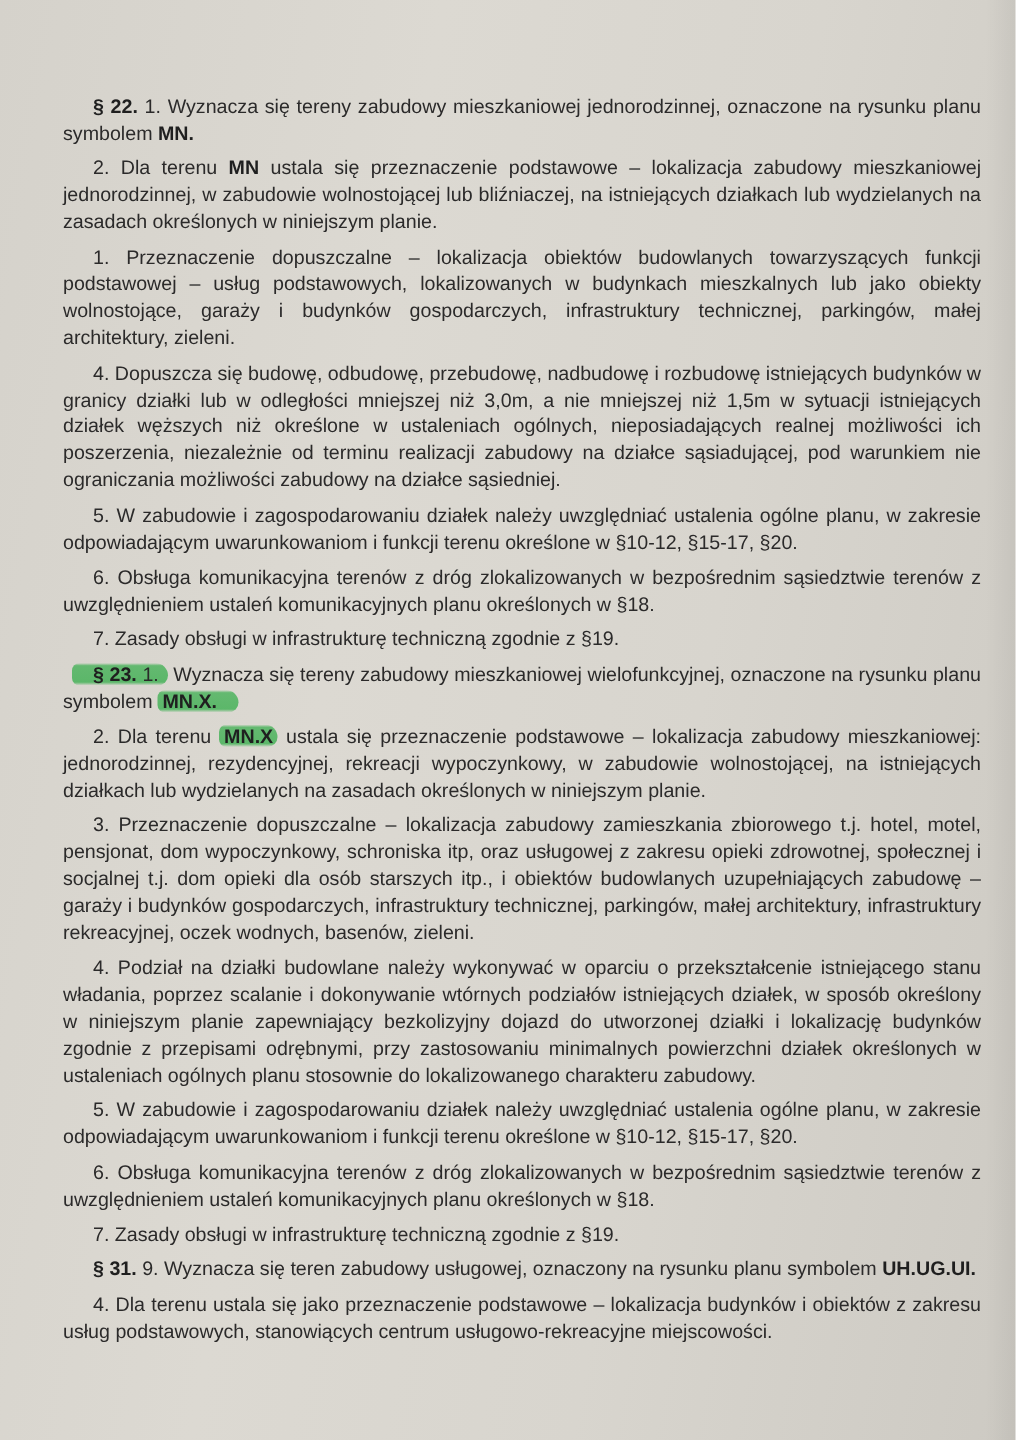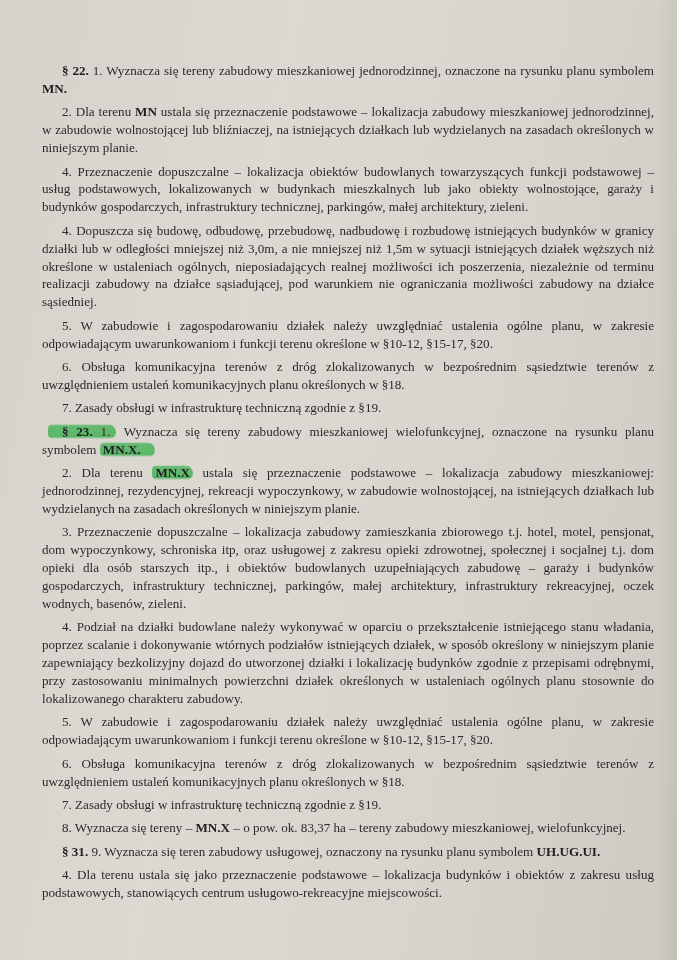--- a/index.html
+++ b/index.html
@@ -18,21 +18,21 @@
       left: 0;
       top: 0;
       width: 677px;
       height: 960px;
     }
     .doc {
       position: absolute;
       left: 42px;
       top: 62px;
       width: 612px;
-      font-family: Liberation Serif, serif;
+      font-family: Liberation Sans, sans-serif;
       font-size: 13.1px;
       line-height: 17.9px;
       color: #2b2a2a;
     }
     .para {
       margin: 0 0 5.5px 0;
       text-align: justify;
       text-indent: 20px;
     }
     .bold {
@@ -65,40 +65,39 @@
 <body>
 
 <div class="page">
   <div class="doc">
 
     <section>
       <p class="para"><span class="bold">§ 22.</span><span> 1. Wyznacza się tereny zabudowy mieszkaniowej jednorodzinnej, oznaczone na rysunku planu symbolem </span><span class="bold">MN</span><span class="bold">.</span></p>
 
       <p class="para"><span>2. Dla terenu </span><span class="bold">MN</span><span> ustala się przeznaczenie podstawowe – lokalizacja zabudowy mieszkaniowej jednorodzinnej, w zabudowie wolnostojącej lub bliźniaczej, na istniejących działkach lub wydzielanych na zasadach określonych w niniejszym planie.</span></p>
 
-      <p class="para">4. Przeznaczenie dopuszczalne – lokalizacja obiektów budowlanych towarzyszących funkcji podstawowej – usług podstawowych, lokalizowanych w budynkach mieszkalnych lub jako obiekty wolnostojące, garaży i budynków gospodarczych, infrastruktury technicznej, parkingów, małej architektury, zieleni.</p>
+      <p class="para">1. Przeznaczenie dopuszczalne – lokalizacja obiektów budowlanych towarzyszących funkcji podstawowej – usług podstawowych, lokalizowanych w budynkach mieszkalnych lub jako obiekty wolnostojące, garaży i budynków gospodarczych, infrastruktury technicznej, parkingów, małej architektury, zieleni.</p>
       <p class="para">4. Dopuszcza się budowę, odbudowę, przebudowę, nadbudowę i rozbudowę istniejących budynków w granicy działki lub w odległości mniejszej niż 3,0m, a nie mniejszej niż 1,5m w sytuacji istniejących działek węższych niż określone w ustaleniach ogólnych, nieposiadających realnej możliwości ich poszerzenia, niezależnie od terminu realizacji zabudowy na działce sąsiadującej, pod warunkiem nie ograniczania możliwości zabudowy na działce sąsiedniej.</p>
       <p class="para">5. W zabudowie i zagospodarowaniu działek należy uwzględniać ustalenia ogólne planu, w zakresie odpowiadającym uwarunkowaniom i funkcji terenu określone w §10-12, §15-17, §20.</p>
       <p class="para">6. Obsługa komunikacyjna terenów z dróg zlokalizowanych w bezpośrednim sąsiedztwie terenów z uwzględnieniem ustaleń komunikacyjnych planu określonych w §18.</p>
       <p class="para">7. Zasady obsługi w infrastrukturę techniczną zgodnie z §19.</p>
 
     </section>
 
     <section>
       <p class="para"><span class="hl hl-wide"><span class="bold">§ 23.</span><span> 1.</span></span><span> Wyznacza się tereny zabudowy mieszkaniowej wielofunkcyjnej, oznaczone na rysunku planu symbolem </span><span class="hl hl-after"><span class="bold">MN.X.</span></span></p>
 
       <p class="para"><span>2. Dla terenu </span><span class="hl"><span class="bold">MN.X</span></span><span> ustala się przeznaczenie podstawowe – lokalizacja zabudowy mieszkaniowej: jednorodzinnej, rezydencyjnej, rekreacji wypoczynkowy, w zabudowie wolnostojącej, na istniejących działkach lub wydzielanych na zasadach określonych w niniejszym planie.</span></p>
 
       <p class="para">3. Przeznaczenie dopuszczalne – lokalizacja zabudowy zamieszkania zbiorowego t.j. hotel, motel, pensjonat, dom wypoczynkowy, schroniska itp, oraz usługowej z zakresu opieki zdrowotnej, społecznej i socjalnej t.j. dom opieki dla osób starszych itp., i obiektów budowlanych uzupełniających zabudowę – garaży i budynków gospodarczych, infrastruktury technicznej, parkingów, małej architektury, infrastruktury rekreacyjnej, oczek wodnych, basenów, zieleni.</p>
       <p class="para">4. Podział na działki budowlane należy wykonywać w oparciu o przekształcenie istniejącego stanu władania, poprzez scalanie i dokonywanie wtórnych podziałów istniejących działek, w sposób określony w niniejszym planie zapewniający bezkolizyjny dojazd do utworzonej działki i lokalizację budynków zgodnie z przepisami odrębnymi, przy zastosowaniu minimalnych powierzchni działek określonych w ustaleniach ogólnych planu stosownie do lokalizowanego charakteru zabudowy.</p>
       <p class="para">5. W zabudowie i zagospodarowaniu działek należy uwzględniać ustalenia ogólne planu, w zakresie odpowiadającym uwarunkowaniom i funkcji terenu określone w §10-12, §15-17, §20.</p>
       <p class="para">6. Obsługa komunikacyjna terenów z dróg zlokalizowanych w bezpośrednim sąsiedztwie terenów z uwzględnieniem ustaleń komunikacyjnych planu określonych w §18.</p>
       <p class="para">7. Zasady obsługi w infrastrukturę techniczną zgodnie z §19.</p>
 
-      <p class="para"><span>8. Wyznacza się tereny – </span><span class="bold">MN.X</span><span> – o pow. ok. 83,37 ha – tereny zabudowy mieszkaniowej, wielofunkcyjnej.</span></p>
     </section>
 
     <section>
       <p class="para"><span class="bold">§ 31.</span><span> 9. Wyznacza się teren zabudowy usługowej, oznaczony na rysunku planu symbolem </span><span class="bold">UH.UG.UI.</span></p>
 
       <p class="para">4. Dla terenu ustala się jako przeznaczenie podstawowe – lokalizacja budynków i obiektów z zakresu usług podstawowych, stanowiących centrum usługowo-rekreacyjne miejscowości.</p>
     </section>
 
   </div>
   <div class="shadow-edge"></div>

